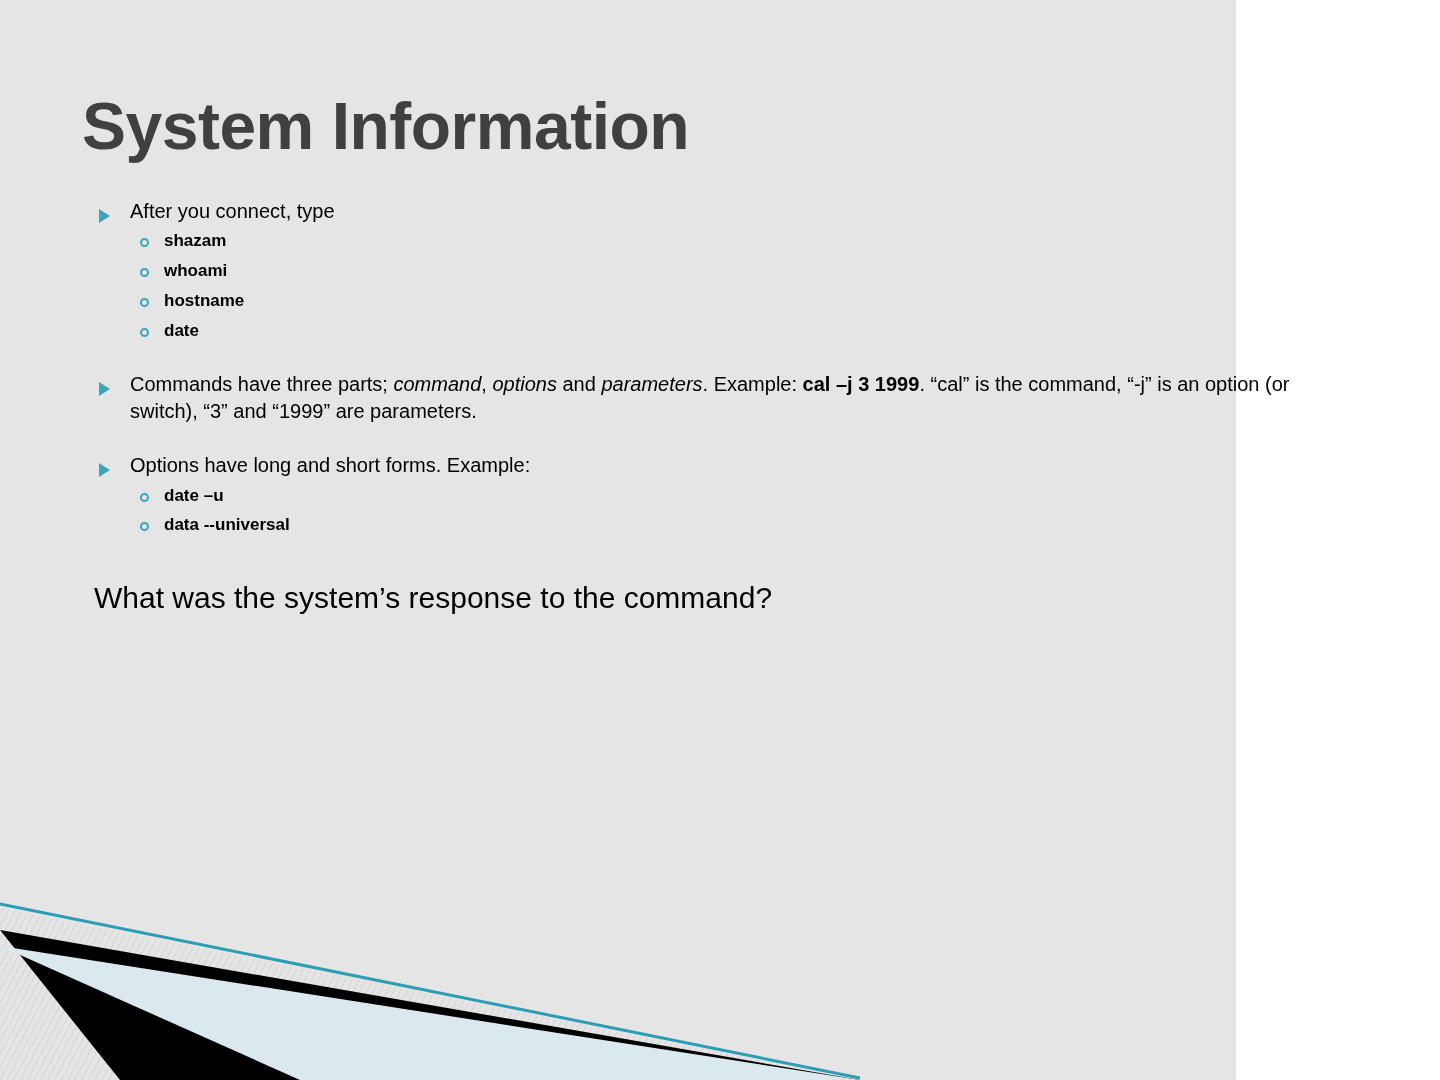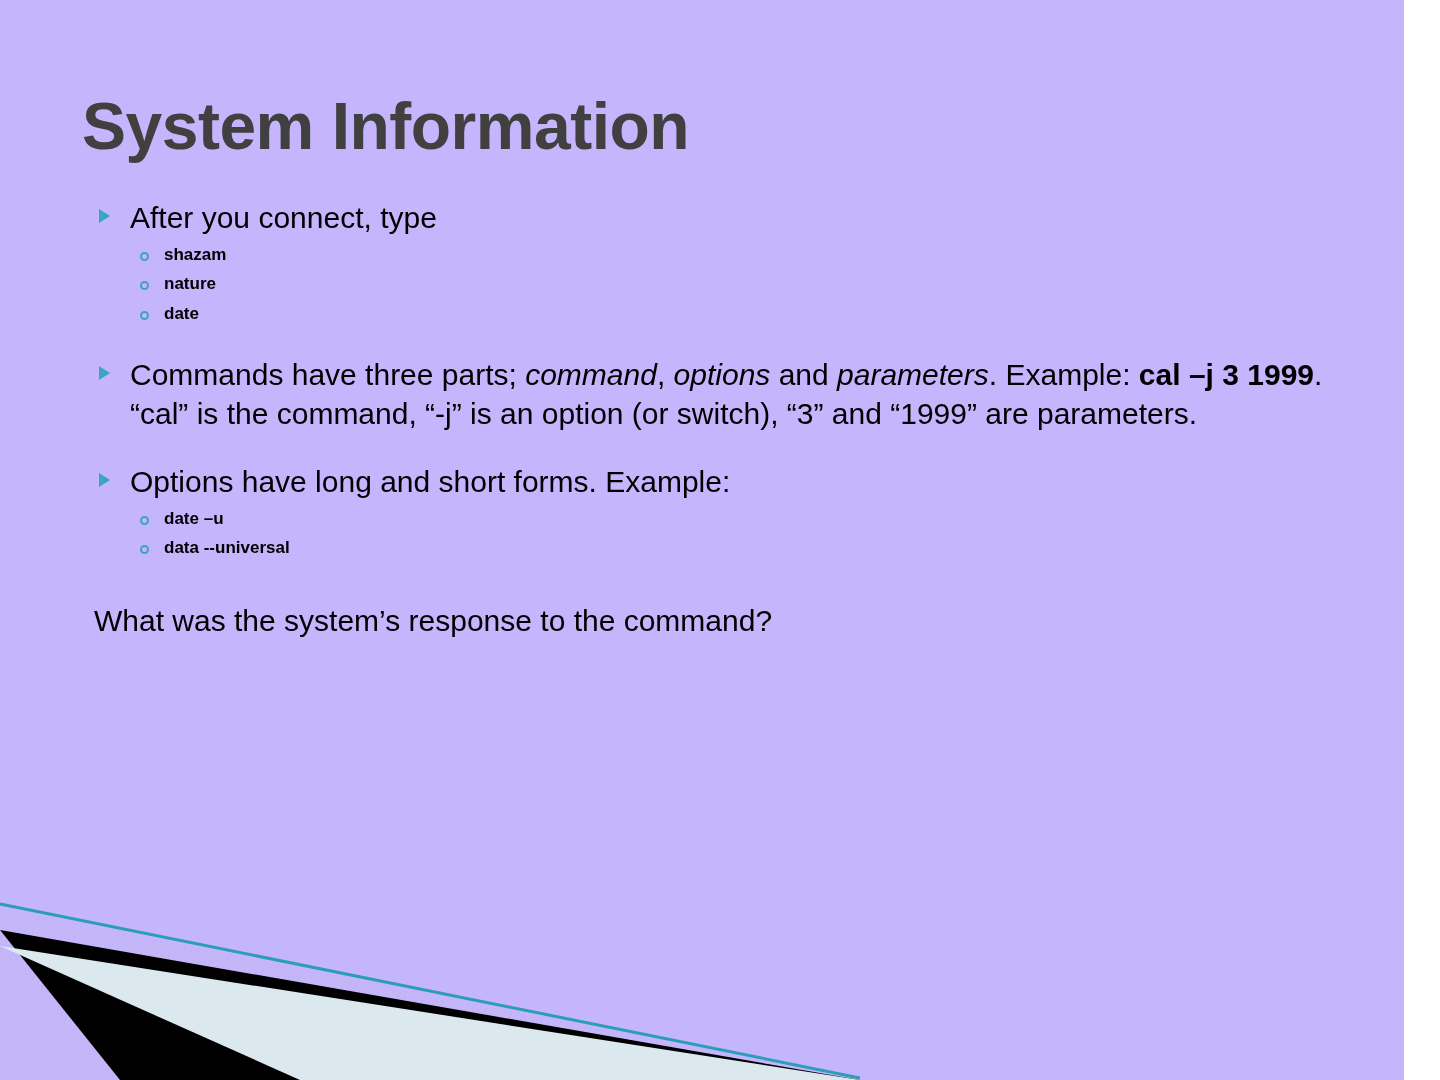--- a/index.html
+++ b/index.html
@@ -11,23 +11,23 @@
     height: 1080px;
     background: #ffffff;
     font-family: "Liberation Sans", sans-serif;
     overflow: hidden;
     position: relative;
   }
 
   .slide {
     position: absolute;
     inset: 0;
-    width: 1404px;
+    width: 1236px;
     height: 1080px;
-    background: #c4b5fd;
+    background: #e5e5e5;
   }
 
   
   .slide-title {
     position: absolute;
     left: 82px;
     top: 92px;
     font-size: 66px;
     font-weight: bold;
     color: #404040;
@@ -40,21 +40,21 @@
   .body-area {
     position: absolute;
     left: 92px;
     top: 198px;
     width: 1250px;
   }
 
   .lvl1 {
     position: relative;
     padding-left: 38px;
-    font-size: 30px;
+    font-size: 20px;
     color: #000000;
     line-height: 1.32;
     margin-bottom: 6px;
   }
   .lvl1 .bullet {
     position: absolute;
     left: 7px;
     top: 11px;
     width: 0;
     height: 0;
@@ -126,21 +126,25 @@
       <span class="bullet"></span>
       <span>After you connect, type</span>
     </div>
 
     <div class="lvl2">
       <span class="bullet"></span>
       <span>shazam</span>
     </div>
     <div class="lvl2">
       <span class="bullet"></span>
-      <span>nature</span>
+      <span>whoami</span>
+    </div>
+    <div class="lvl2">
+      <span class="bullet"></span>
+      <span>hostname</span>
     </div>
     <div class="lvl2">
       <span class="bullet"></span>
       <span>date</span>
     </div>
 
     <div class="spacer-sm"></div>
 
     <div class="lvl1 para-block">
       <span class="bullet"></span>

